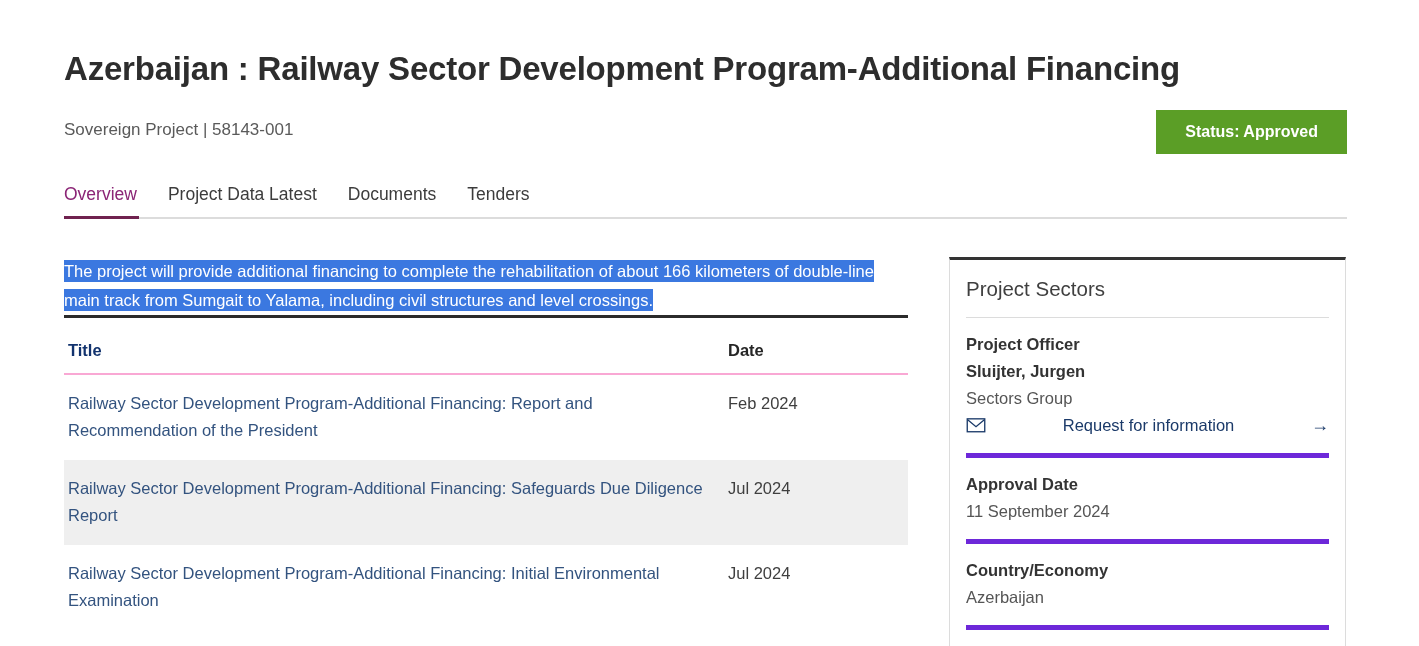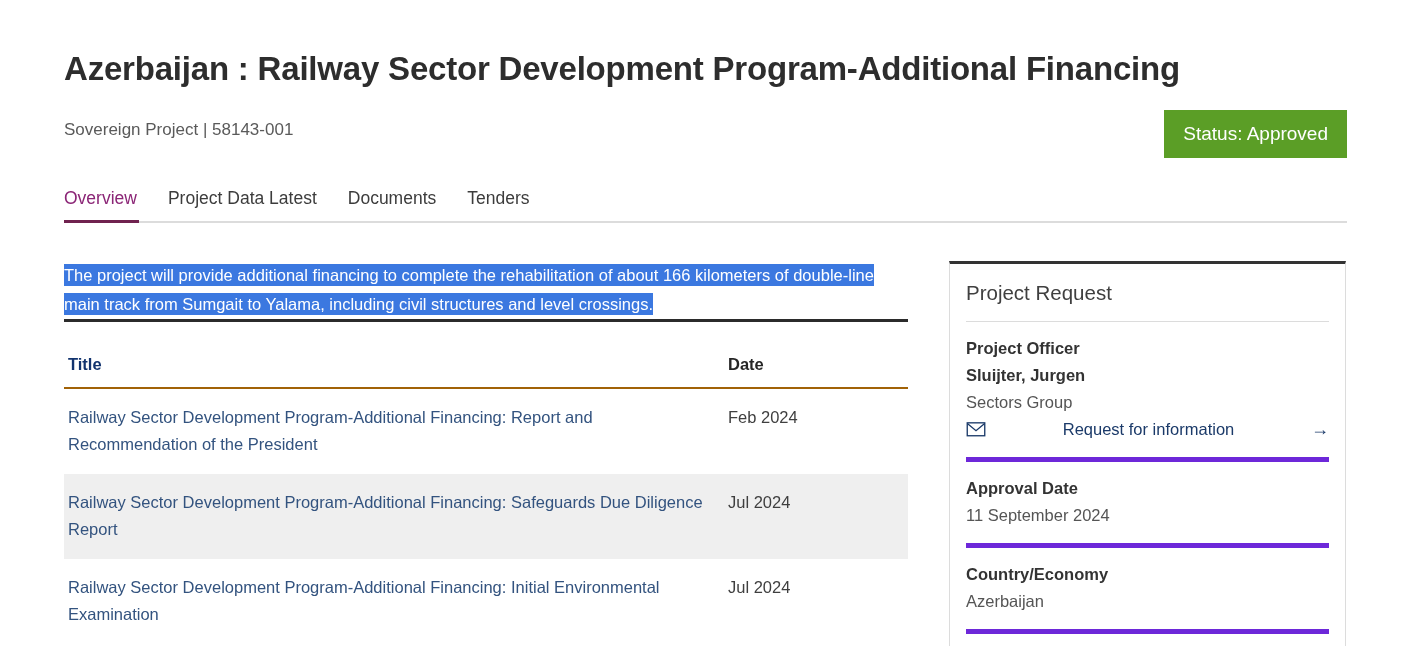--- a/index.html
+++ b/index.html
@@ -19,23 +19,23 @@
     font-size: 33px;
     font-weight: 600;
     color: #2d2d2d;
     letter-spacing: -0.2px;
   }
   .header-row { display: flex; justify-content: space-between; align-items: flex-start; }
   .subtitle { font-size: 17px; color: #5a5a5a; padding-top: 10px; }
   .status-badge {
     background: #5b9e26;
     color: #ffffff;
-    font-size: 19px;
-    font-weight: normal;
-    padding: 13px 19px;
+    font-size: 16px;
+    font-weight: bold;
+    padding: 13px 29px;
   }
 
   
   .tabs {
     display: flex; gap: 29px;
     margin-top: 30px;
     border-bottom: 2px solid #dcdcdc;
     text-align: right;
   }
   .tab {
@@ -76,22 +76,22 @@
     color: #333333;
   }
   table.docs {
     width: 844px;
     border-collapse: collapse;
     border-top: 3px solid #2b2b2b;
   }
   table.docs th {
     text-align: left;
     font-size: 16.5px;
-    padding: 33px 4px 13px 4px;
-    border-bottom: 2px solid #a16207;
+    padding: 23px 4px 13px 4px;
+    border-bottom: 2px solid #f9a8d4;
   }
   th.col-title { color: #12336e; width: 660px; }
   th.col-date  { color: #262626; }
   table.docs td {
     font-size: 16.5px;
     line-height: 27px;
     vertical-align: top;
     padding: 15px 8px 16px 4px;
   }
   td.doc-title { color: #33537f; cursor: pointer; }
@@ -171,21 +171,21 @@
             <td class="doc-title">Railway Sector Development Program-Additional Financing: Initial Environmental Examination</td>
             <td class="doc-date">Jul 2024</td>
           </tr>
         </tbody>
       </table>
     </div>
 
     <div class="right-col">
       <div class="details-box">
 
-        <div class="details-heading">Project Request</div>
+        <div class="details-heading">Project Sectors</div>
 
         <div class="detail-section">
           <div class="detail-label">Project Officer</div>
           <div class="detail-label">Sluijter, Jurgen</div>
           <div class="detail-value">Sectors Group</div>
           <div class="request-link">
             <span class="mail-icon">
               <svg width="20" height="17" viewBox="0 0 24 20" fill="none" stroke="#1b3a69" stroke-width="1.6">
                 <rect x="1.5" y="2" width="21" height="15.5"></rect>
                 <path d="M2 3 L12 11.5 L22 3"></path>

